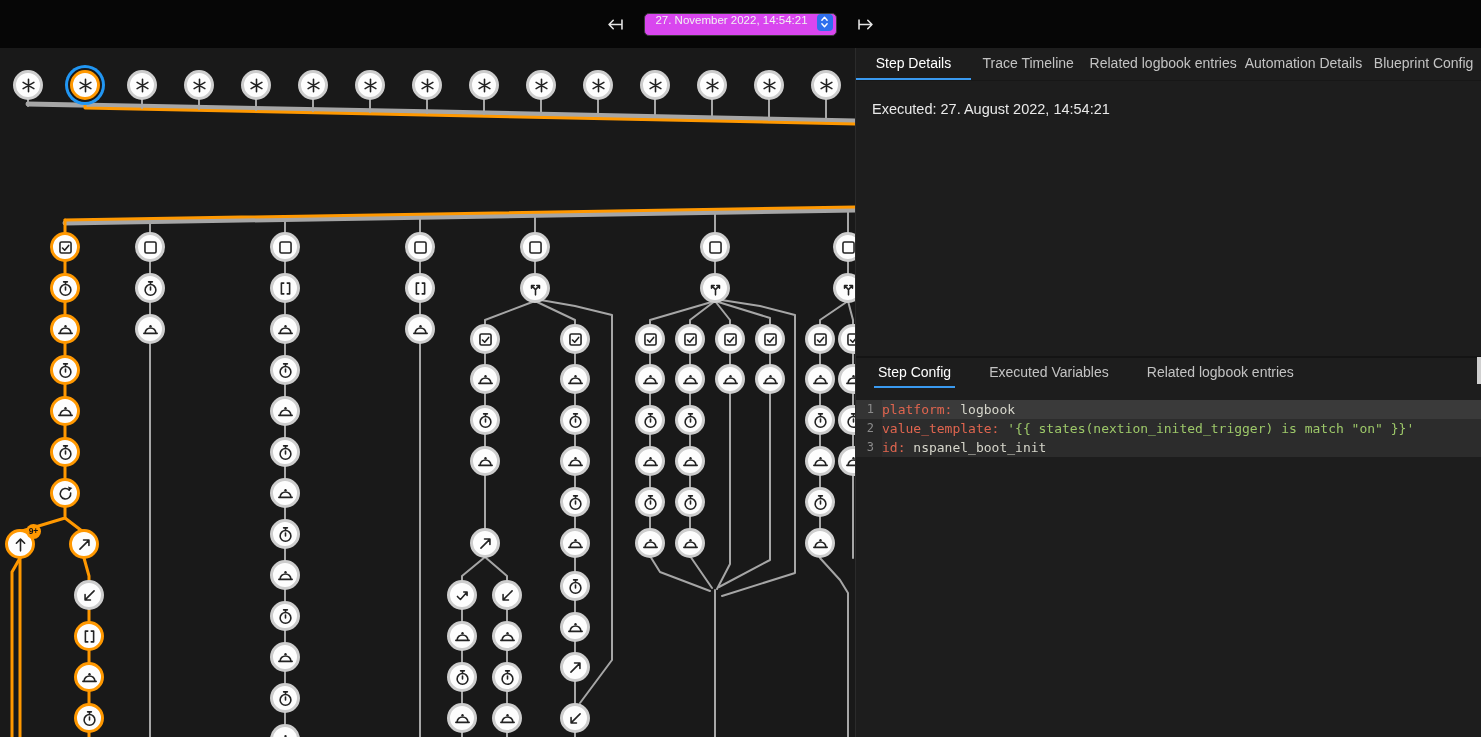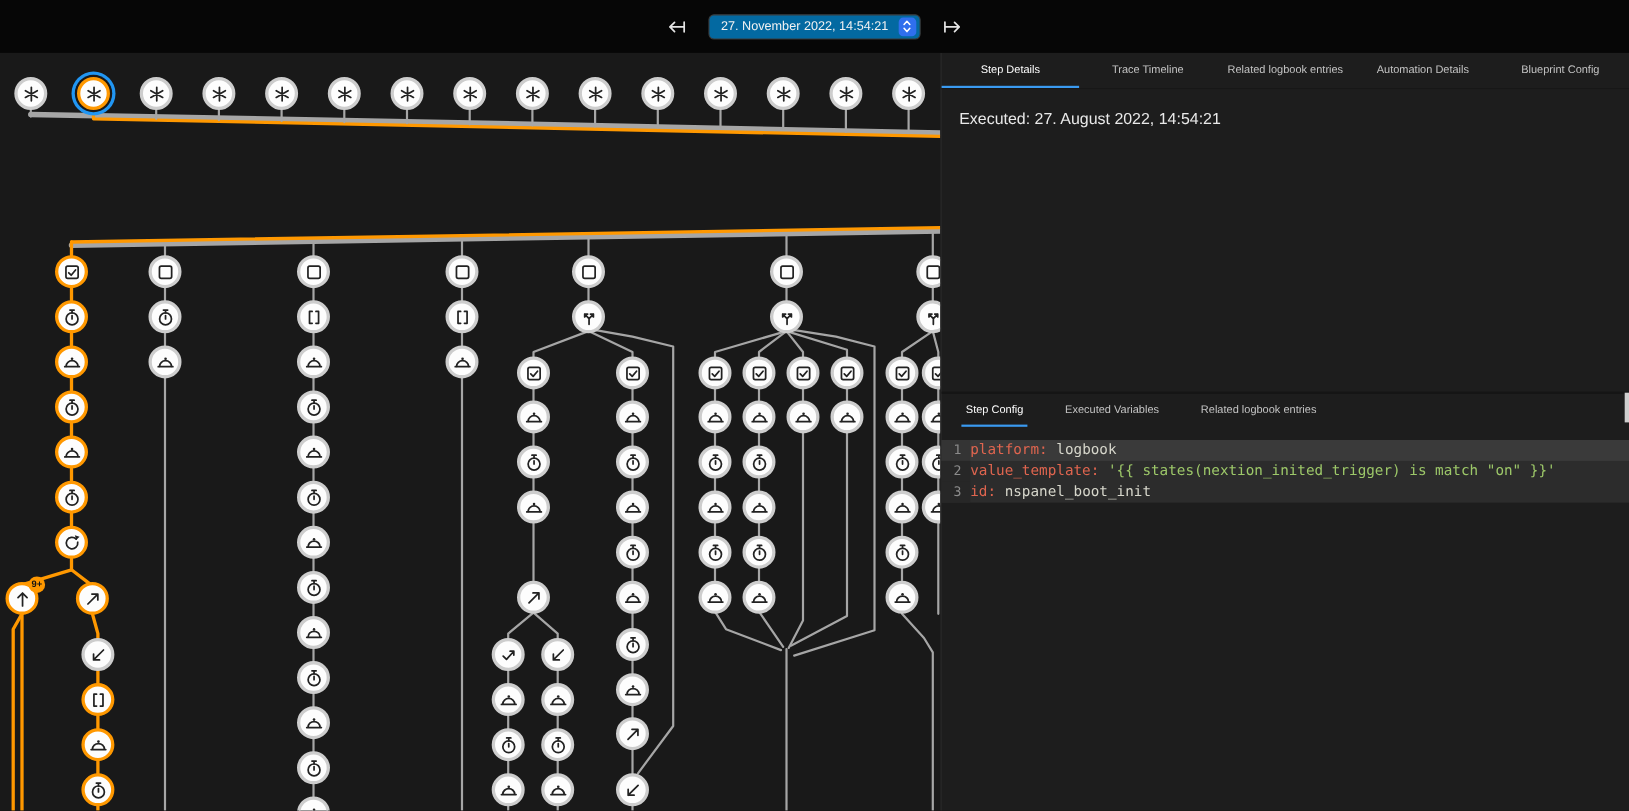--- a/index.html
+++ b/index.html
@@ -10,21 +10,21 @@
   html,body{width:1481px;height:737px;overflow:hidden}
   body{background:#141414;font-family:"Liberation Sans",sans-serif;position:relative;color:#ddd}
 
   
   .topbar{position:absolute;top:0;left:0;width:1481px;height:48px;background:#060606;
           display:flex;align-items:center;justify-content:center;gap:14px;z-index:5}
   .icon-btn{background:none;border:none;cursor:pointer;width:30px;height:30px;
             display:flex;align-items:center;justify-content:center}
   .icon-btn svg{width:21px;height:21px;stroke:#e4e4e4;fill:none;stroke-width:1.8;
                 stroke-linecap:round;stroke-linejoin:round}
-  .run-select{display:flex;align-items:center;background:#0369a1;border:1px solid #3b3b3b;
+  .run-select{display:flex;background:#d946ef;border:1px solid #3b3b3b;
               border-radius:5px;height:23px;padding:0 3px 0 10px;font-size:11.5px;
               color:#f2f2f2;cursor:pointer;white-space:nowrap}
   .run-select .stepper{width:16px;height:17px;background:var(--stepper);border-radius:4px;
               margin-left:9px;display:flex;align-items:center;justify-content:center}
 
   
   .graph-pane{position:absolute;top:48px;left:0;width:855px;height:689px;background:#191919;overflow:hidden}
   svg.edges{position:absolute;left:0;top:0;width:855px;height:689px}
   svg.edges polyline{fill:none;stroke-linecap:round;stroke-linejoin:round}
   .edge-gray{stroke:var(--gray)}
@@ -38,21 +38,21 @@
                  box-shadow:0 0 0 2px #191919,0 0 0 5px var(--blue-ring)}
   .node svg{width:19px;height:19px;pointer-events:none}
   .node .badge{position:absolute;top:-8px;right:-9px;background:var(--orange);color:#141414;
                font-size:8.5px;font-weight:bold;border-radius:50%;width:15px;height:15px;
                line-height:15px;text-align:center}
 
   
   .panel{position:absolute;top:48px;left:855px;width:626px;height:689px;background:#1d1d1d;
          border-left:1px solid #2b2b2b;display:flex;flex-direction:column}
   .tabs{display:flex;align-items:stretch;flex:none}
-  .tab{display:flex;align-items:center;justify-content:center;font-size:10px;color:#c3c3c3;
+  .tab{display:flex;align-items:center;justify-content:center;font-size:14px;color:#c3c3c3;
        cursor:pointer;padding:0 4px;border-bottom:2px solid transparent;white-space:nowrap}
   .tab.active{color:#fff;border-bottom-color:var(--blue)}
   .tabs-top{height:33px;border-bottom:1px solid #171717}
   .tabs-top .tab{flex:1}
   .tabs-bottom{height:31px;padding-left:18px;gap:30px;border-top:1px solid #141414}
   .detail-body{height:276px;border-bottom:1px solid #141414;padding:20px 16px;
                font-size:14.5px;color:#e9e9e9}
   .code{margin-top:12px;background:#2c2c2c;font-family:"DejaVu Sans Mono",monospace;font-size:13px}
   .code-row{display:flex;height:19px;line-height:19px;white-space:pre}
   .code-row.hl{background:#3a3a3a}

